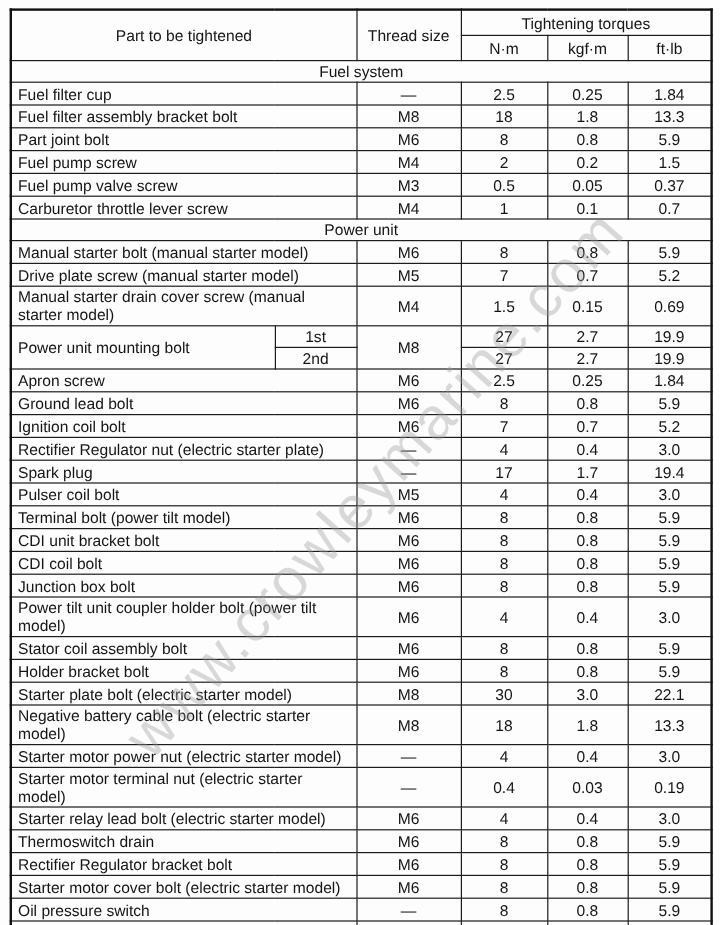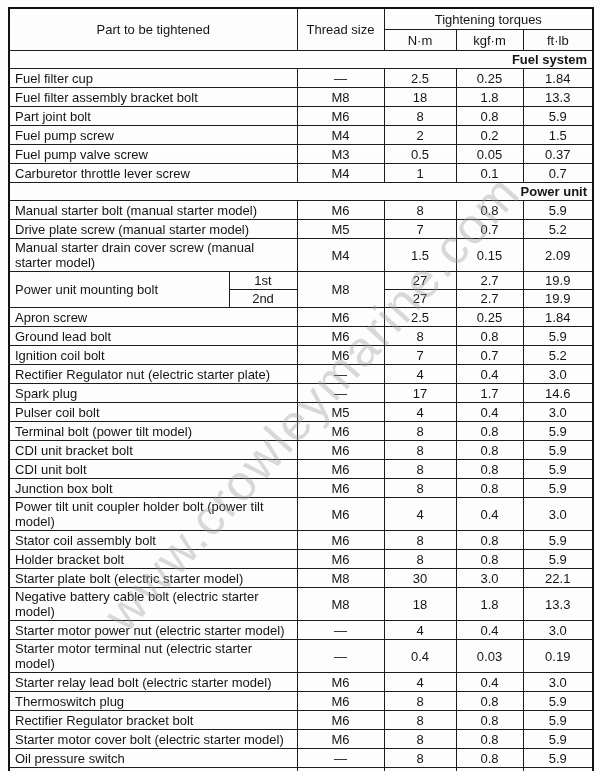--- a/index.html
+++ b/index.html
@@ -45,22 +45,22 @@
   tbody td {
     height: 16px;
   }
   td.part {
     text-align: left;
   }
   td.center, th.center {
     text-align: center;
   }
   tr.section-row td {
-    font-weight: bold;
-    text-align: right;
+    font-weight: normal;
+    text-align: center;
     height: 15px;
   }
   tr.stage-row td {
     height: 15px;
   }
   .watermark {
     position: absolute;
     left: 312px;
     top: 403px;
     transform: translate(-50%, -50%) rotate(-48deg);
@@ -160,21 +160,21 @@
           <td class="center">M5</td>
           <td class="center">7</td>
           <td class="center">0.7</td>
           <td class="center">5.2</td>
         </tr>
         <tr>
           <td colspan="2" class="part">Manual starter drain cover screw (manual starter model)</td>
           <td class="center">M4</td>
           <td class="center">1.5</td>
           <td class="center">0.15</td>
-          <td class="center">2.09</td>
+          <td class="center">0.69</td>
         </tr>
         <tr class="stage-row">
           <td rowspan="2" class="part">Power unit mounting bolt</td>
           <td class="center">1st</td>
           <td rowspan="2" class="center">M8</td>
           <td class="center">27</td>
           <td class="center">2.7</td>
           <td class="center">19.9</td>
         </tr>
         <tr class="stage-row">
@@ -209,21 +209,21 @@
           <td class="center">—</td>
           <td class="center">4</td>
           <td class="center">0.4</td>
           <td class="center">3.0</td>
         </tr>
         <tr>
           <td colspan="2" class="part">Spark plug</td>
           <td class="center">—</td>
           <td class="center">17</td>
           <td class="center">1.7</td>
-          <td class="center">14.6</td>
+          <td class="center">19.4</td>
         </tr>
         <tr>
           <td colspan="2" class="part">Pulser coil bolt</td>
           <td class="center">M5</td>
           <td class="center">4</td>
           <td class="center">0.4</td>
           <td class="center">3.0</td>
         </tr>
         <tr>
           <td colspan="2" class="part">Terminal bolt (power tilt model)</td>
@@ -233,21 +233,21 @@
           <td class="center">5.9</td>
         </tr>
         <tr>
           <td colspan="2" class="part">CDI unit bracket bolt</td>
           <td class="center">M6</td>
           <td class="center">8</td>
           <td class="center">0.8</td>
           <td class="center">5.9</td>
         </tr>
         <tr>
-          <td colspan="2" class="part">CDI unit bolt</td>
+          <td colspan="2" class="part">CDI coil bolt</td>
           <td class="center">M6</td>
           <td class="center">8</td>
           <td class="center">0.8</td>
           <td class="center">5.9</td>
         </tr>
         <tr>
           <td colspan="2" class="part">Junction box bolt</td>
           <td class="center">M6</td>
           <td class="center">8</td>
           <td class="center">0.8</td>
@@ -303,21 +303,21 @@
           <td class="center">0.19</td>
         </tr>
         <tr>
           <td colspan="2" class="part">Starter relay lead bolt (electric starter model)</td>
           <td class="center">M6</td>
           <td class="center">4</td>
           <td class="center">0.4</td>
           <td class="center">3.0</td>
         </tr>
         <tr>
-          <td colspan="2" class="part">Thermoswitch plug</td>
+          <td colspan="2" class="part">Thermoswitch drain</td>
           <td class="center">M6</td>
           <td class="center">8</td>
           <td class="center">0.8</td>
           <td class="center">5.9</td>
         </tr>
         <tr>
           <td colspan="2" class="part">Rectifier Regulator bracket bolt</td>
           <td class="center">M6</td>
           <td class="center">8</td>
           <td class="center">0.8</td>

